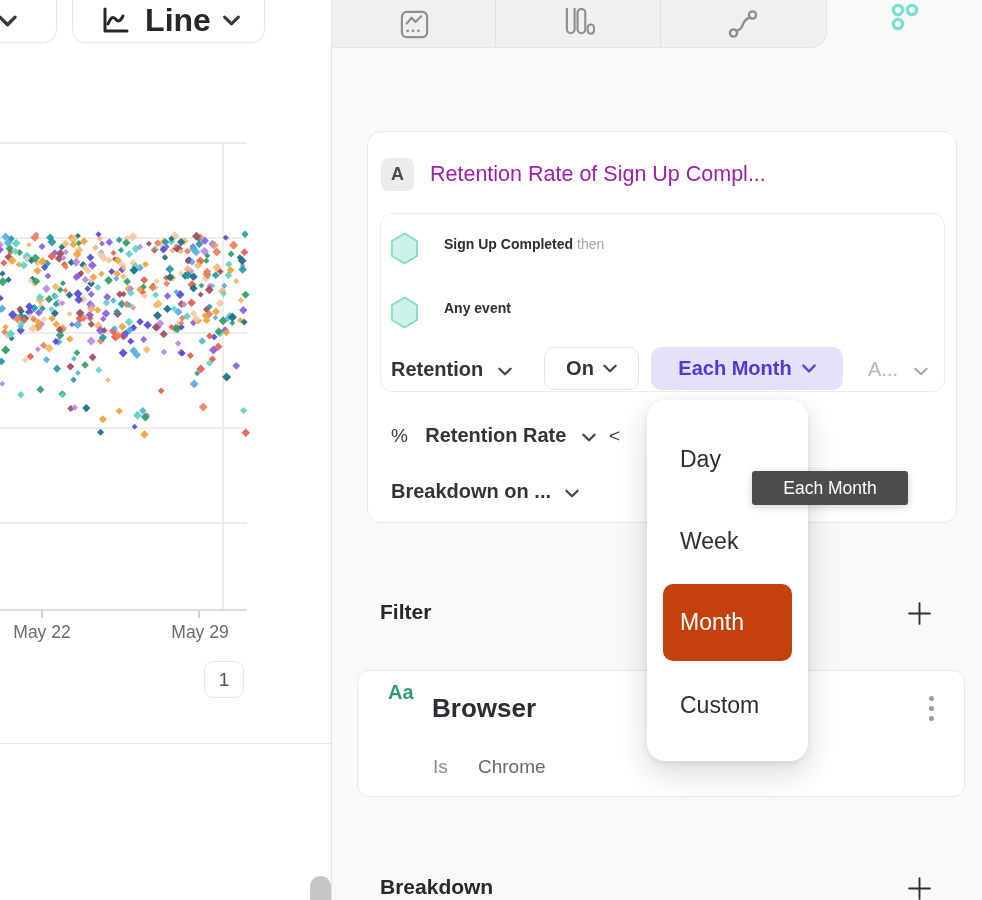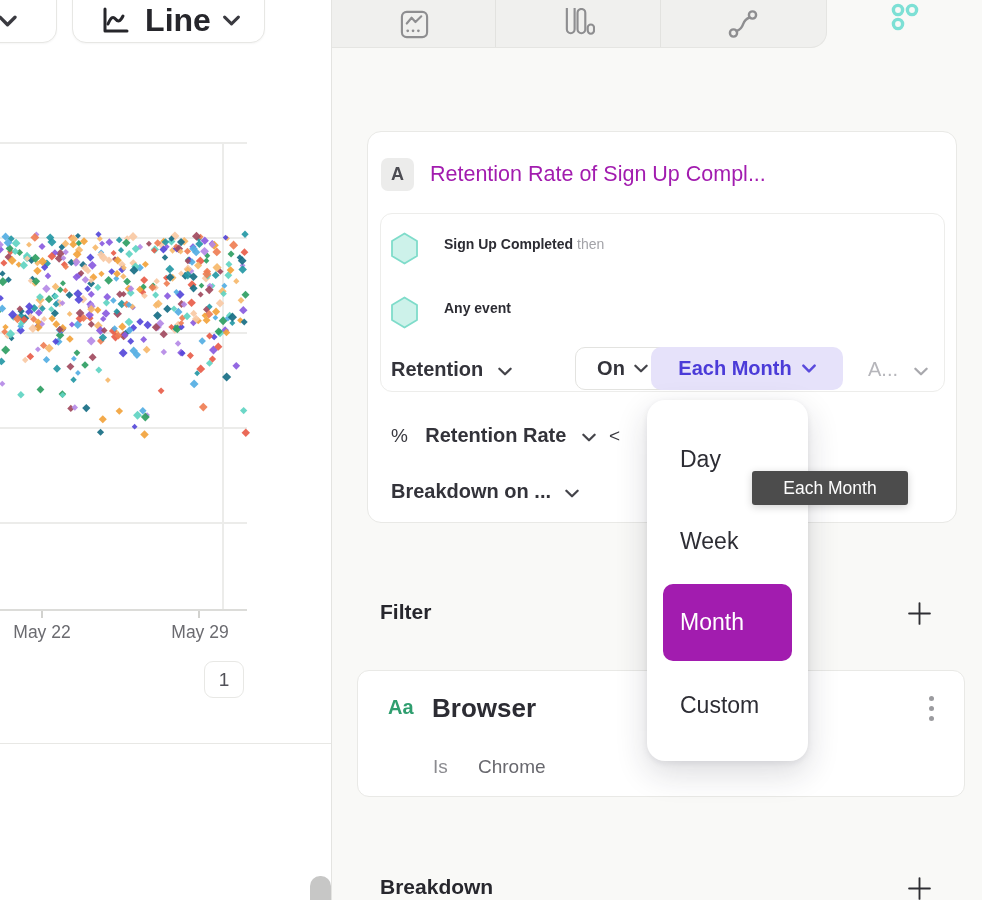--- a/index.html
+++ b/index.html
@@ -39,42 +39,42 @@
   #query-card { left:367px; top:131px; width:590px; height:392px; }
   #badge-a { left:381px; top:158px; width:33px; height:33px; background:#ececeb; border-radius:7px;
              display:flex; align-items:center; justify-content:center; font-size:18px; font-weight:bold; color:#4c4c52; }
   #query-title { left:430px; top:162px; font-size:21.5px; color:#a21caf; }
   #event-card { left:380px; top:213px; width:565px; height:179px; background:#fff; border:1px solid #ededeb; border-radius:12px; }
   .hexagon { left:390px; width:29px; height:33px; }
   .event-name { left:444px; font-size:14px; font-weight:bold; color:#2c2c33; }
   .event-suffix { font-weight:normal; color:#a3a3a8; }
   .row-label { font-size:20px; font-weight:bold; color:#33333a; }
   .chev { display:inline-block; margin-left:10px; }
-  #on-btn { left:575px; top:347px; width:95px; height:43px; background:#fff; border:1px solid #e3e3e0; border-radius:10px;
+  #on-btn { left:544px; top:347px; width:95px; height:43px; background:#fff; border:1px solid #e3e3e0; border-radius:10px;
             display:flex; align-items:center; justify-content:center; gap:9px; }
   #interval-chip { left:651px; top:347px; width:192px; height:43px; background:#e6e2fa; border-radius:10px;
                    display:flex; align-items:center; justify-content:center; gap:10px; }
   #interval-chip .lbl { font-size:20px; font-weight:bold; color:#4b3bd8; }
   #adv-label { left:868px; top:358px; font-size:20px; color:#b6b6bb; }
 
   .section-title { font-size:21px; font-weight:bold; color:#27272d; }
   .plus-btn { width:28px; height:28px; display:flex; align-items:center; justify-content:center; }
   #filter-card { left:357px; top:670px; width:608px; height:127px; border-radius:12px; }
-  #aa-icon { left:388px; top:696px; font-size:20px; font-weight:bold; color:#2f9e6f; }
+  #aa-icon { left:388px; top:681px; font-size:20px; font-weight:bold; color:#2f9e6f; }
   #filter-prop { left:432px; top:693px; font-size:26px; font-weight:bold; color:#2c2c33; }
   #kebab { left:929px; top:696px; display:flex; flex-direction:column; gap:5px; }
   #kebab span { width:5px; height:5px; border-radius:50%; background:#9b9b9f; }
   #filter-op { left:433px; top:756px; font-size:19px; color:#8b8b90; }
   #filter-val { left:478px; top:756px; font-size:19px; color:#68686e; }
 
   
   #interval-menu { left:647px; top:400px; width:161px; height:361px; background:#fff; border-radius:18px;
                    box-shadow:0 2px 6px rgba(30,30,50,.08), 0 12px 32px rgba(30,30,50,.16); z-index:20; }
   .menu-item { left:33px; font-size:23px; color:#2d2d34; font-weight:500; }
-  #menu-selected { left:16px; top:184px; width:129px; height:77px; background:#a21caf; border-radius:10px;
+  #menu-selected { left:16px; top:184px; width:129px; height:77px; background:#c2410c; border-radius:10px;
                    display:flex; align-items:center; padding-left:17px; }
   #menu-selected span { font-size:23px; color:#ffffff; font-weight:500; }
 
   
   #tooltip { left:752px; top:471px; width:156px; height:34px; background:#4c4c4c; border-radius:3px; z-index:30;
              display:flex; align-items:center; justify-content:center; box-shadow:0 2px 8px rgba(0,0,0,.18); }
   #tooltip span { color:#fdfdfd; font-size:17.5px; }
 </style>
 </head>
 <body>

